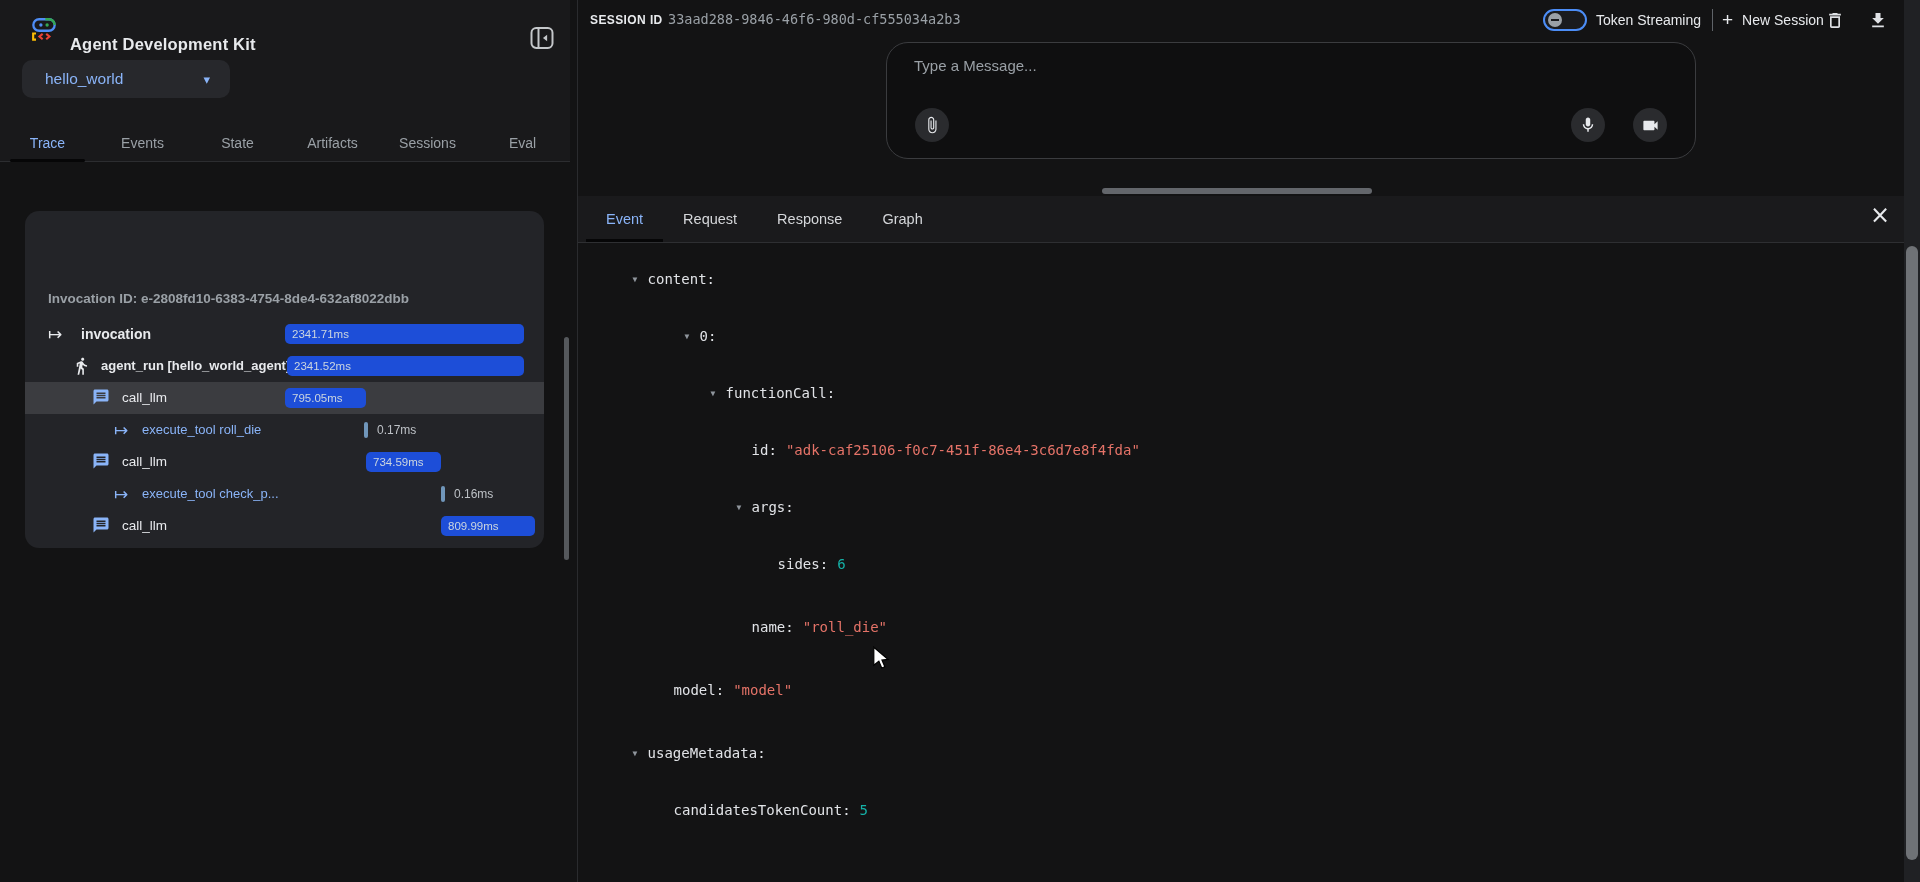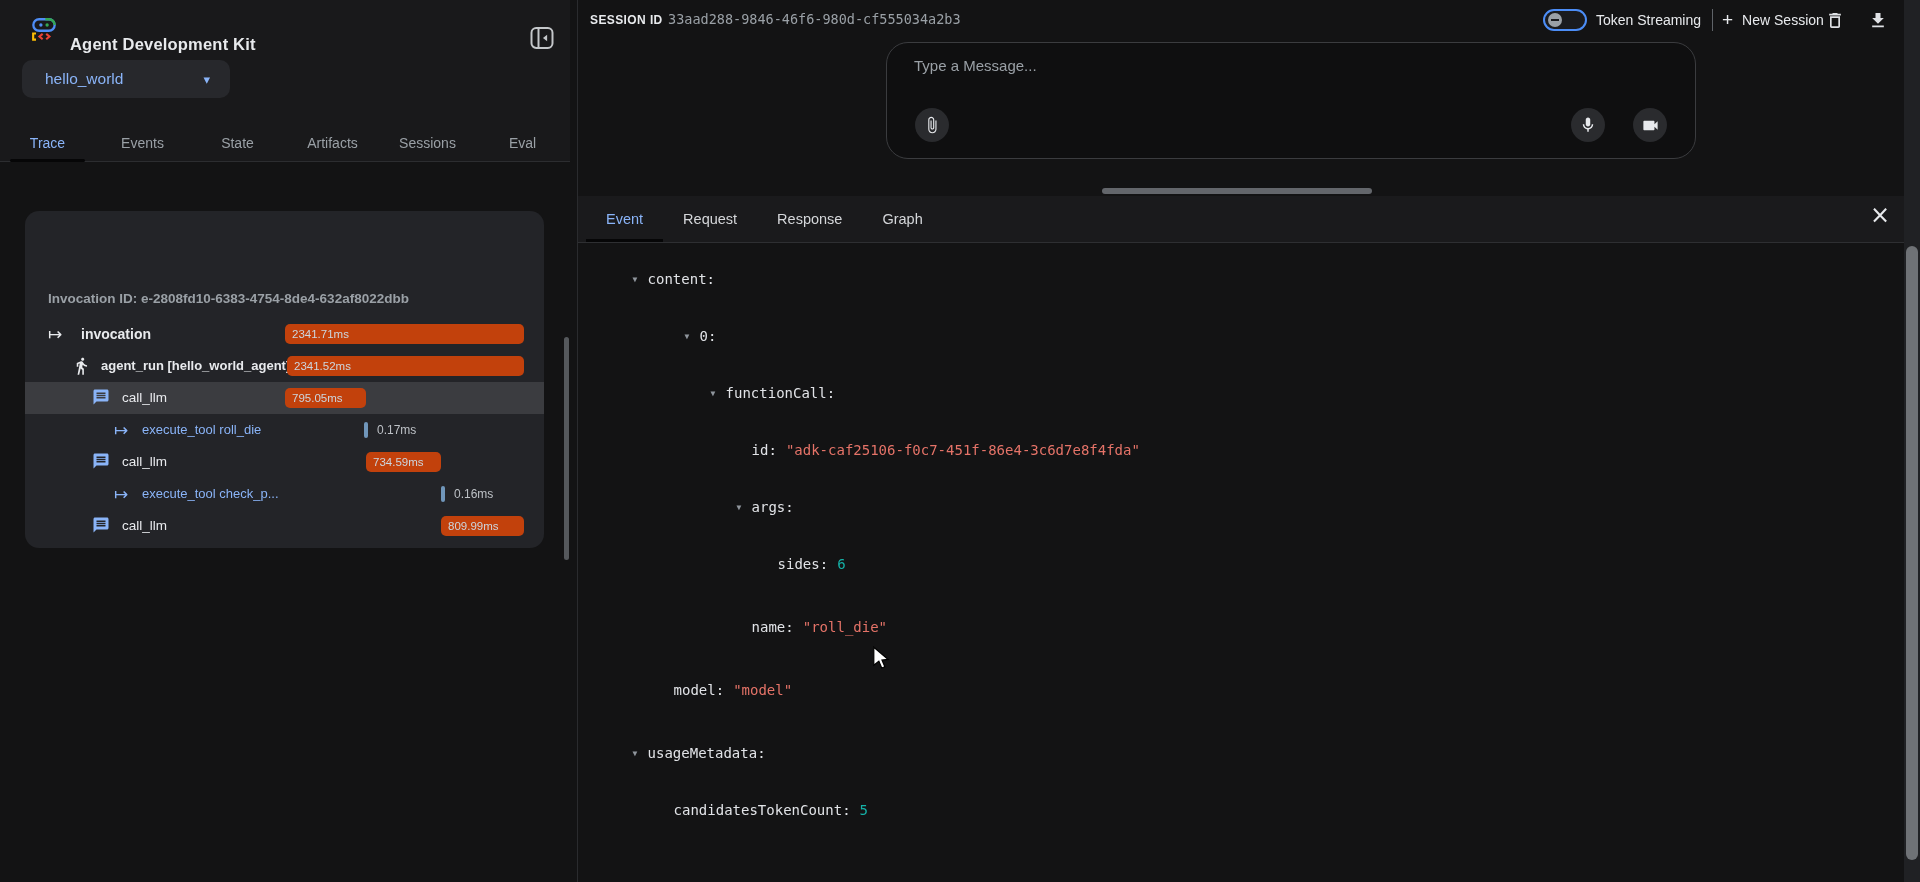--- a/index.html
+++ b/index.html
@@ -30,31 +30,31 @@
   #invocation-id { position:absolute; left:23px; top:80px; font-size:13.5px; font-weight:600; color:#9aa0a6; }
 
   #trace-rows { position:absolute; left:0; top:107px; width:519px; }
   .trow { position:relative; height:32px; cursor:pointer; }
   .trow.hl { background:#3b3c40; }
   .ticon { position:absolute; top:6px; }
   .maps-to { font-size:17px; line-height:20px; color:#e8eaed; font-family:"DejaVu Sans", sans-serif; }
   .maps-to.blue { color:#8ab4f8; }
   .tlabel { position:absolute; top:8px; font-size:13px; font-weight:600; color:#e8eaed; white-space:nowrap; }
   .tlabel.blue { color:#8ab4f8; font-weight:400; }
-  .tbar { position:absolute; top:6px; height:20px; background:#c2410c; border-radius:5px; color:#ccd6df; font-size:11.5px; line-height:20px; padding-left:7px; white-space:nowrap; overflow:hidden; }
+  .tbar { position:absolute; top:6px; height:20px; background:#1d4ed8; border-radius:5px; color:#ccd6df; font-size:11.5px; line-height:20px; padding-left:7px; white-space:nowrap; overflow:hidden; }
   .sliver { position:absolute; top:8px; width:4px; height:16px; background:#7096ba; border-radius:2px; }
   .tdur { position:absolute; top:9px; font-size:12px; color:#bdc1c6; }
   
   .r1 .ticon{left:23px}  .r1 .tlabel{left:56px; font-size:14px;} .r1 .tbar{left:260px; width:239px;}
   .r2 .ticon{left:47px}  .r2 .tlabel{left:76px;}                 .r2 .tbar{left:262px; width:237px;}
   .r3 .ticon{left:67px}  .r3 .tlabel{left:97px; font-size:13.5px; font-weight:500;} .r3 .tbar{left:260px; width:81px;}
   .r4 .ticon{left:89px}  .r4 .tlabel{left:117px;} .r4 .sliver{left:339px;} .r4 .tdur{left:352px;}
   .r5 .ticon{left:67px}  .r5 .tlabel{left:97px; font-size:13.5px; font-weight:500;} .r5 .tbar{left:341px; width:75px;}
   .r6 .ticon{left:89px}  .r6 .tlabel{left:117px;} .r6 .sliver{left:416px;} .r6 .tdur{left:429px;}
-  .r7 .ticon{left:67px}  .r7 .tlabel{left:97px; font-size:13.5px; font-weight:500;} .r7 .tbar{left:416px; width:83px;}
+  .r7 .ticon{left:67px}  .r7 .tlabel{left:97px; font-size:13.5px; font-weight:500;} .r7 .tbar{left:416px; width:94px;}
 
   #lp-scrollbar { position:absolute; left:564px; top:337px; width:5px; height:223px; background:#55585c; border-radius:3px; }
   #panel-divider { position:absolute; left:577px; top:0; width:1px; height:882px; background:#2a2b2e; }
 
   
   #session-label { position:absolute; left:590px; top:13px; font-size:12px; font-weight:700; color:#e8eaed; letter-spacing:.4px; }
   #session-id { position:absolute; left:668px; top:11px; font-size:13.5px; color:#9aa0a6; font-family:"DejaVu Sans Mono", monospace; }
 
   #toggle { position:absolute; left:1543px; top:9px; width:44px; height:22px; border:2px solid #4c8df6; border-radius:12px; background:#1a1b1e; cursor:pointer; }
   #toggle .knob { position:absolute; left:3px; top:2px; width:14px; height:14px; border-radius:50%; background:#9aa0a6; }

